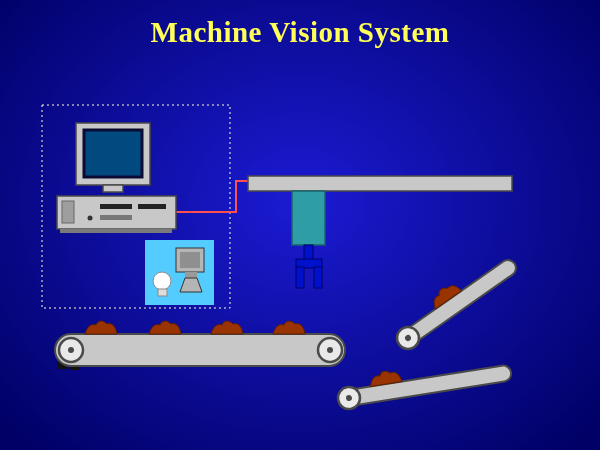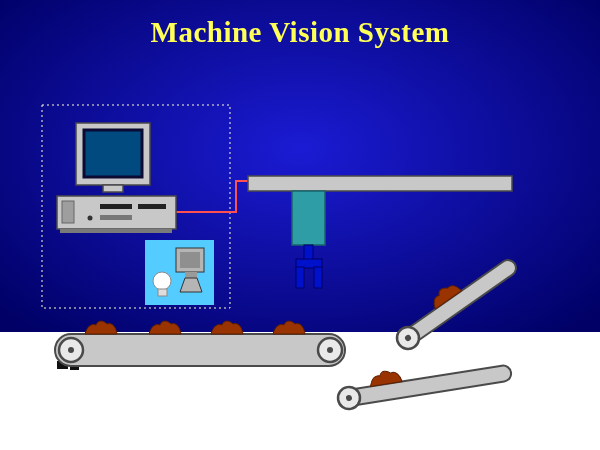--- a/index.html
+++ b/index.html
@@ -1,21 +1,21 @@
 <!DOCTYPE html>
 <html style="--background_center: #1b1bd4; --background_edge: #000066; --title: #ffff55; --dotted_border: #ffffcc; --wire: #ff5050; --metal: #c8c8c8; --metal_dark: #4a4a4a; --roller: #e9e9e9; --screen: #004a80; --screen_frame: #0a0a33; --case_slot: #222222; --sensor_box: #55ccff; --bulb: #ffffff; --camera_gray: #b5b5b5; --actuator: #2e9da6; --gripper: #0011cc; --part: #993300; --part_dark: #5e2000;"><head>
 <meta charset="utf-8">
 <style>
   html,body{margin:0;padding:0;}
   body{
     width:600px;height:450px;overflow:hidden;
     font-family:"Liberation Sans","DejaVu Sans",sans-serif;
   }
   .slide{
-    position:relative;width:600px;height:332px;
+    position:relative;width:600px;height:450px;
     background:radial-gradient(ellipse at 50% 45%, var(--background_center) 0%, var(--background_edge) 95%);
   }
   .title{
     position:absolute;top:16px;left:0;width:100%;
     margin:0;text-align:center;
     font-family:"Liberation Serif","DejaVu Serif",serif;
     font-weight:bold;font-size:29px;letter-spacing:0.5px;
     color:var(--title);
   }
   svg.diagram{position:absolute;top:0;left:0;}

